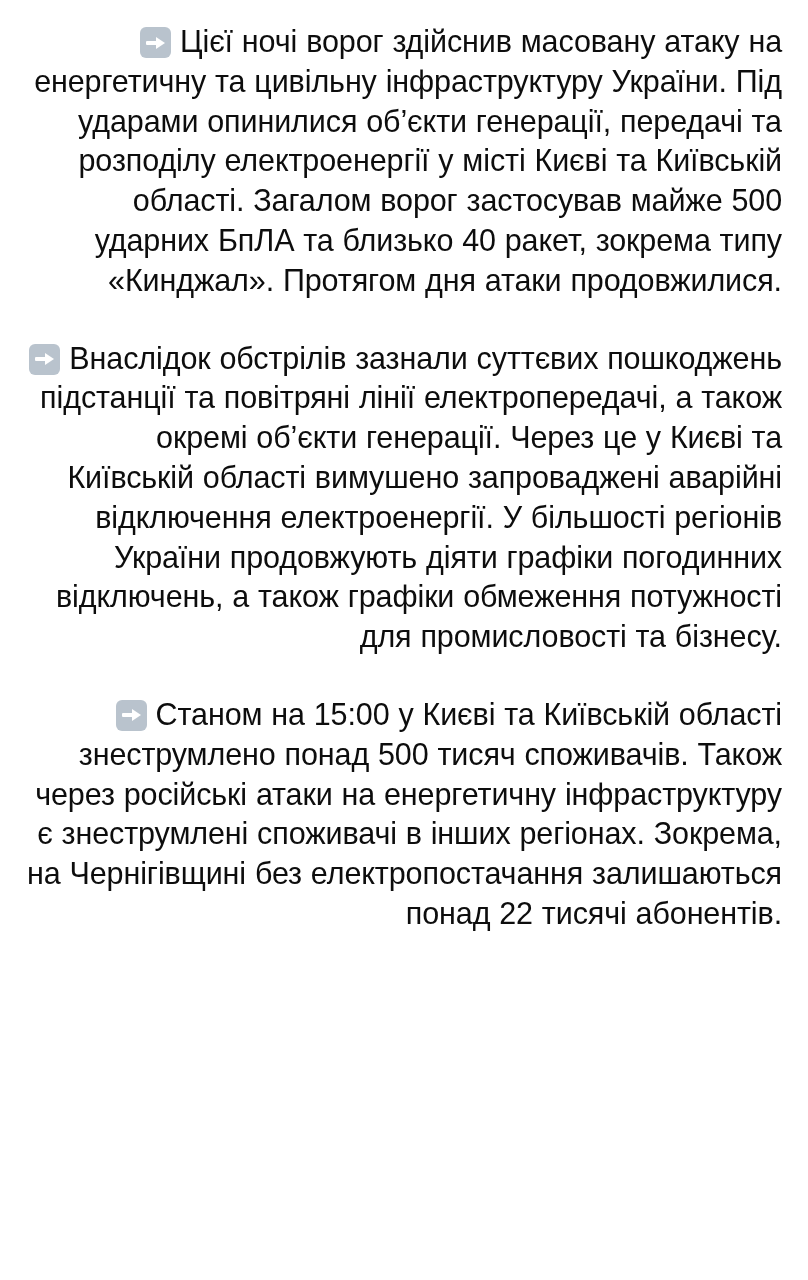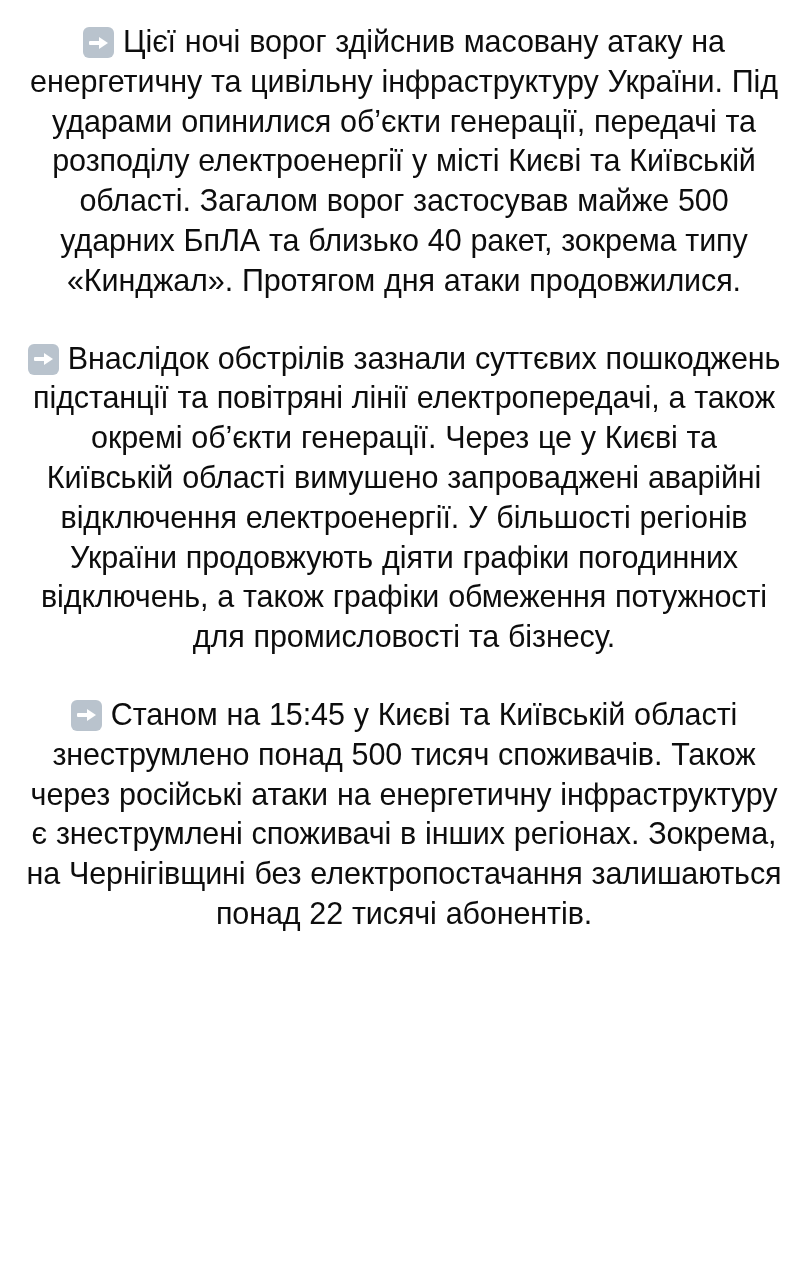--- a/index.html
+++ b/index.html
@@ -19,21 +19,21 @@
     box-sizing: border-box;
     padding: 22px 26px 20px 26px;
     background: #ffffff;
   }
   .para {
     font-size: 30.5px;
     line-height: 1.305;
     letter-spacing: -0.1px;
     color: #0d0d0d;
     margin: 0 0 38px 0;
-    text-align: center;
+    text-align: right;
     word-spacing: 0.5px;
   }
   .para:last-child {
     margin-bottom: 0;
   }
   .arrow-icon {
     display: inline-block;
     vertical-align: -6px;
     width: 31px;
     height: 31px;
@@ -74,16 +74,16 @@
 
   <p class="para">
     <span class="arrow-icon"></span><span class="ptext">Цієї ночі ворог здійснив масовану атаку на енергетичну та цивільну інфраструктуру України. Під ударами опинилися об’єкти генерації, передачі та розподілу електроенергії у місті Києві та Київській області. Загалом ворог застосував майже 500 ударних БпЛА та близько 40 ракет, зокрема типу «Кинджал». Протягом дня атаки продовжилися.</span>
   </p>
 
   <p class="para">
     <span class="arrow-icon"></span><span class="ptext">Внаслідок обстрілів зазнали суттєвих пошкоджень підстанції та повітряні лінії електропередачі, а також окремі об’єкти генерації. Через це у Києві та Київській області вимушено запроваджені аварійні відключення електроенергії. У більшості регіонів України продовжують діяти графіки погодинних відключень, а також графіки обмеження потужності для промисловості та бізнесу.</span>
   </p>
 
   <p class="para">
-    <span class="arrow-icon"></span><span class="ptext">Станом на 15:45 у Києві та Київській області знеструмлено понад 500 тисяч споживачів. Також через російські атаки на енергетичну інфраструктуру є знеструмлені споживачі в інших регіонах. Зокрема, на Чернігівщині без електропостачання залишаються понад 22 тисячі абонентів.</span>
+    <span class="arrow-icon"></span><span class="ptext">Станом на 15:00 у Києві та Київській області знеструмлено понад 500 тисяч споживачів. Також через російські атаки на енергетичну інфраструктуру є знеструмлені споживачі в інших регіонах. Зокрема, на Чернігівщині без електропостачання залишаються понад 22 тисячі абонентів.</span>
   </p>
 
 </div>
 
 </body></html>

